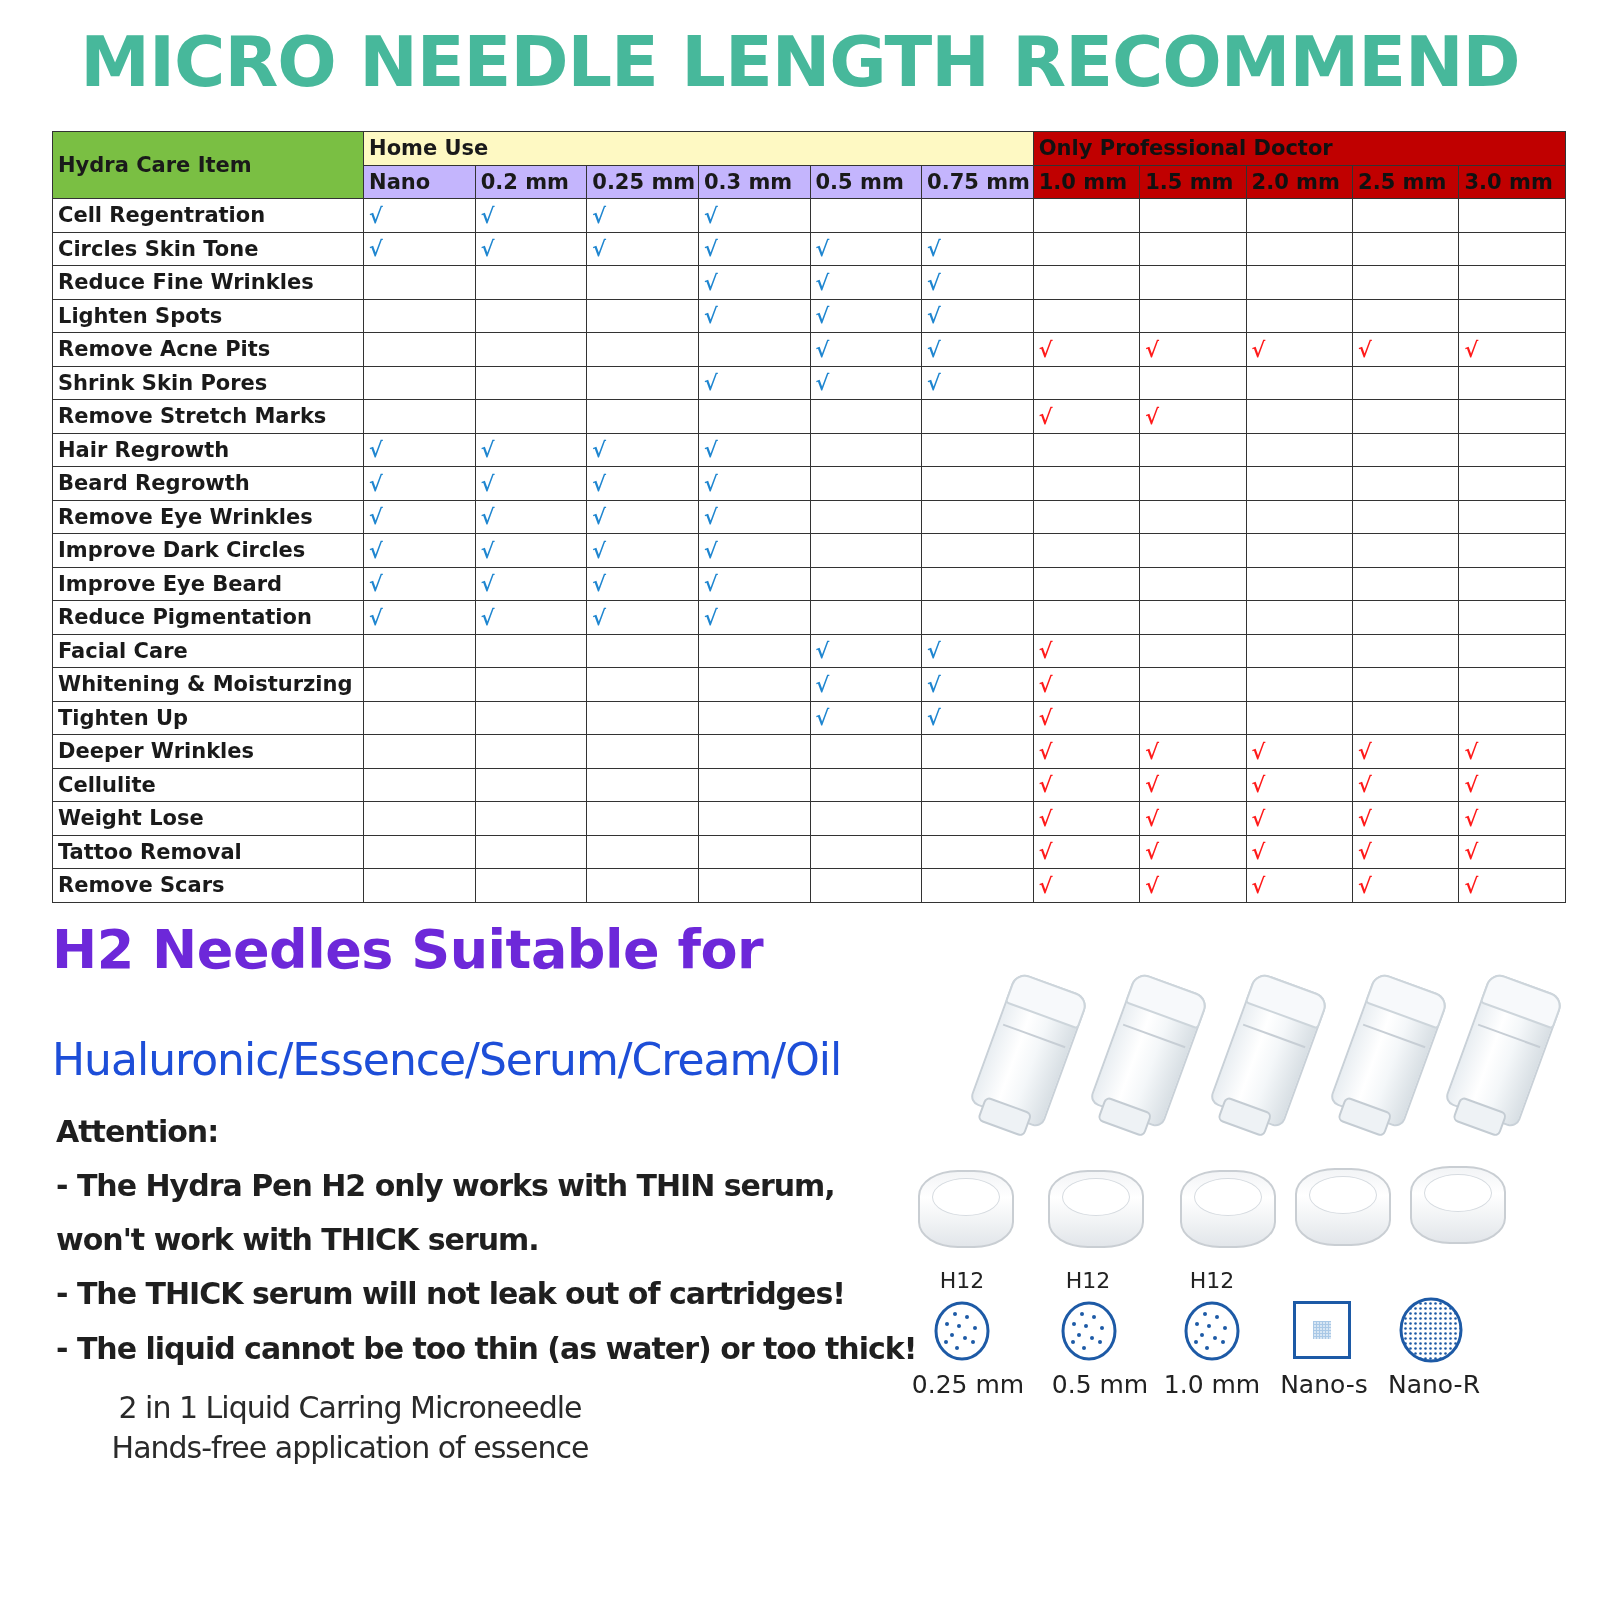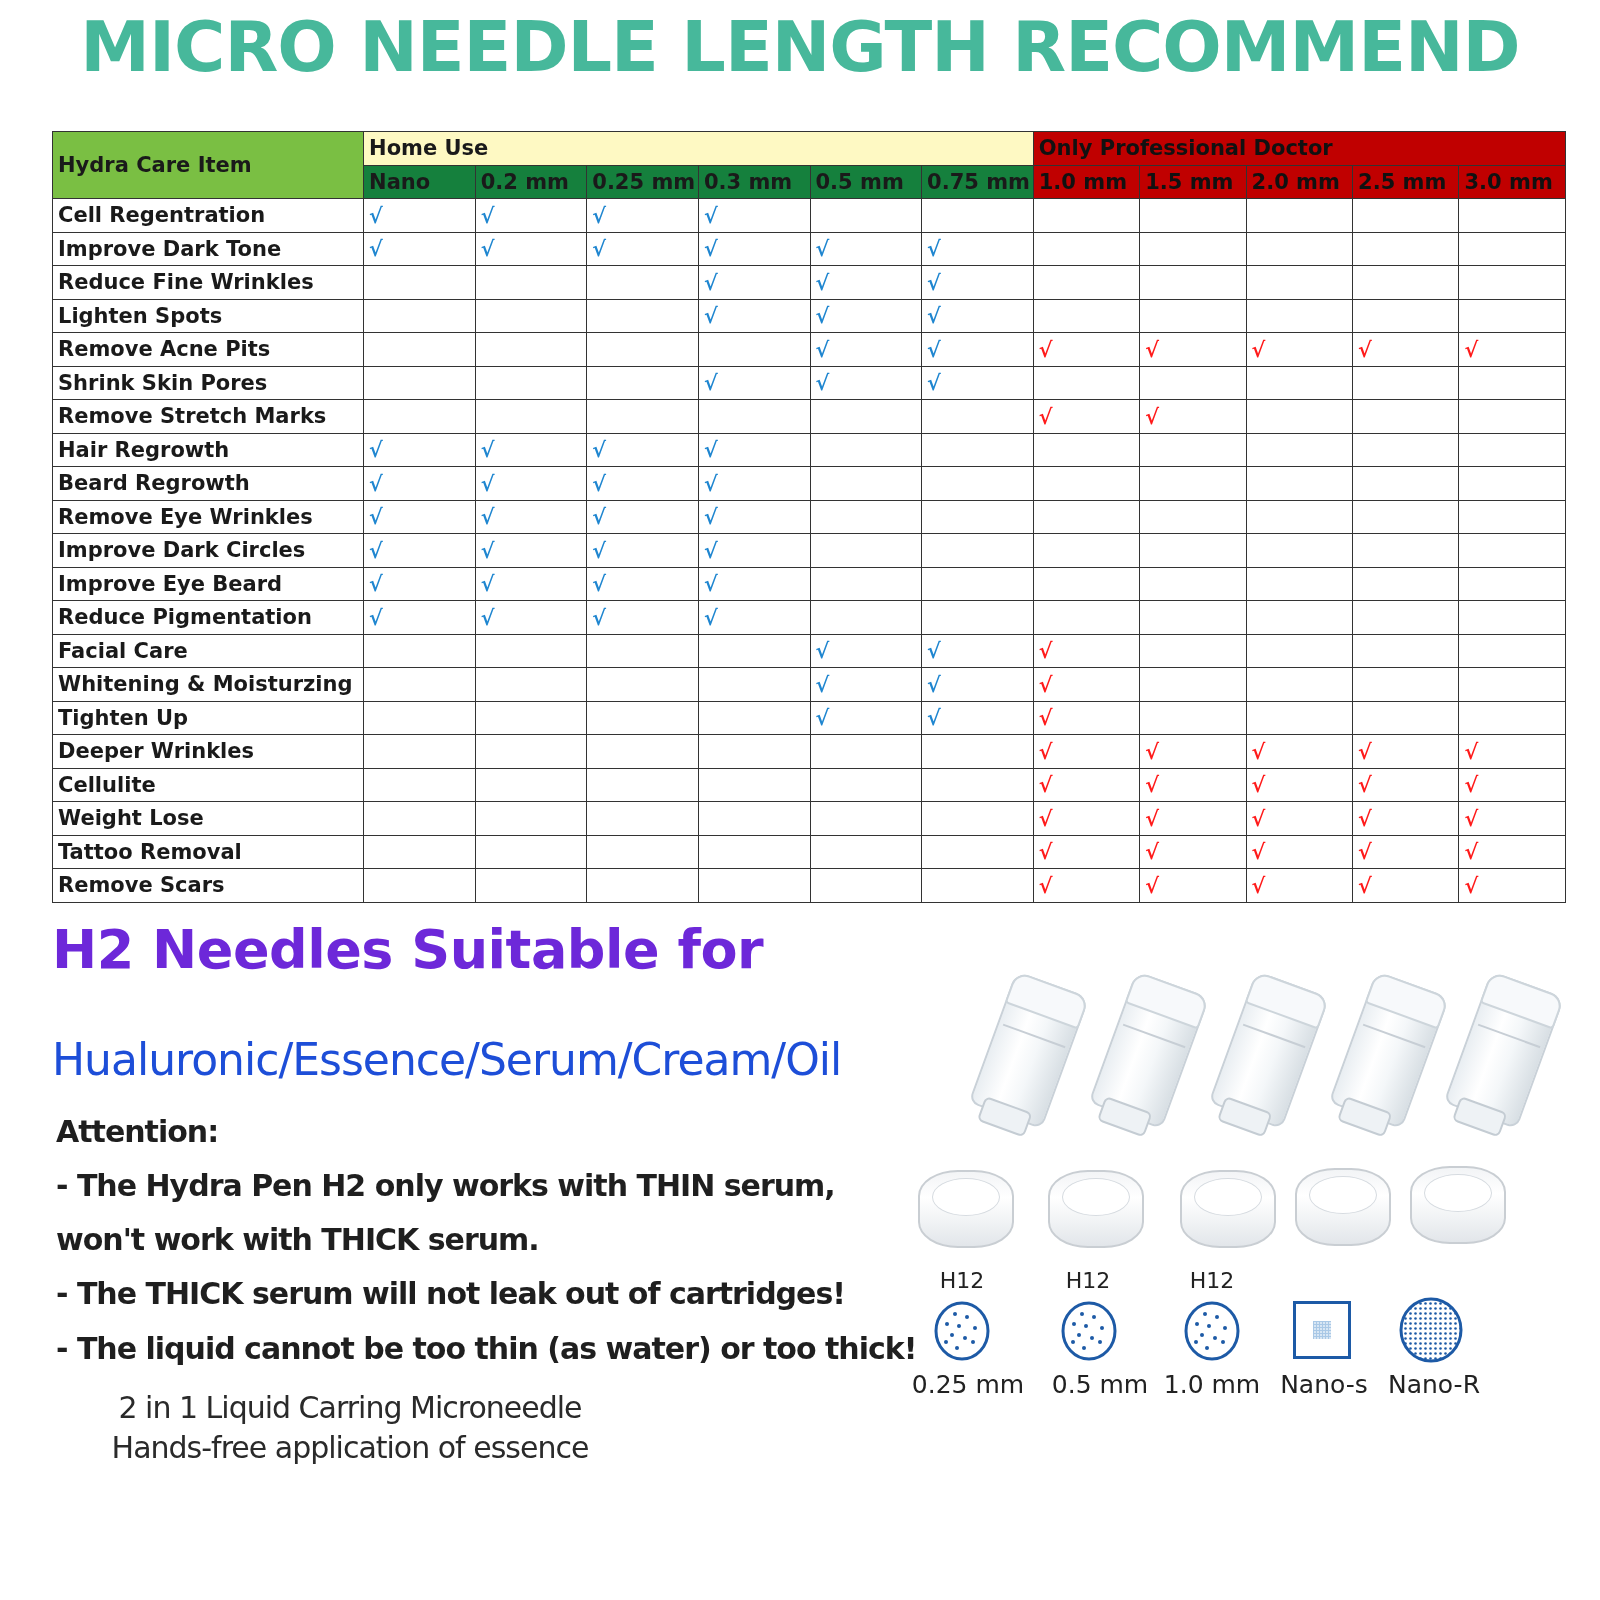--- a/index.html
+++ b/index.html
@@ -1,38 +1,38 @@
 <!DOCTYPE html>
 <html><head>
   <meta charset="utf-8">
   <style>
     * { box-sizing: border-box; margin: 0; padding: 0; }
     html, body { width: 1600px; height: 1600px; background: #ffffff; overflow: hidden; }
     body { position: relative; font-family: "DejaVu Sans", sans-serif; color: #1a1a1a; }
 
     .page-title {
-      position: absolute; top: 6px; left: 0; width: 1600px; text-align: center;
+      position: absolute; top: 21px; left: 0; width: 1600px; text-align: center;
       font-family: "DejaVu Sans", sans-serif; font-weight: bold;
       font-size: 70px; letter-spacing: -1px; color: #47b89b;
     }
 
     table.needle-table {
       position: absolute; top: 131px; left: 52px; width: 1514px;
       border-collapse: collapse; table-layout: fixed;
       font-family: "DejaVu Sans", sans-serif;
     }
     table.needle-table td, table.needle-table th {
       border: 1.5px solid #333333; height: 33.5px; padding: 0 5px;
       font-size: 21px; font-weight: bold; text-align: left; vertical-align: middle;
       white-space: nowrap; overflow: hidden;
     }
     th.item-head { background: #7abf43; color: #1a1a1a; font-size: 21px; }
     th.home-group { background: #fef9c3; text-align: center; height: 30px; }
     th.pro-group { background: #c00000; color: #111111; text-align: center; height: 30px; }
-    th.home-col { background: #15803d; height: 30px; font-size: 21px; }
+    th.home-col { background: #c4b5fd; height: 30px; font-size: 21px; }
     th.pro-col { background: #c00000; color: #111111; height: 30px; font-size: 21px; }
     td.item-cell { font-size: 21px; }
     td.check-cell { font-weight: normal; font-family: "DejaVu Serif", serif; font-size: 22px; padding-left: 8px; }
     td.check-cell.home { color: #1f86d0; }
     td.check-cell.pro { color: #ff1a1a; }
 
     .section-title {
       position: absolute; top: 918px; left: 52px;
       font-weight: bold; font-size: 54px; color: #6d28d9; letter-spacing: -0.5px;
     }
@@ -137,21 +137,21 @@
         <td class="check-cell home">√</td>
         <td class="check-cell home"></td>
         <td class="check-cell home"></td>
         <td class="check-cell pro"></td>
         <td class="check-cell pro"></td>
         <td class="check-cell pro"></td>
         <td class="check-cell pro"></td>
         <td class="check-cell pro"></td>
       </tr>
       <tr>
-        <td class="item-cell">Improve Dark Tone</td>
+        <td class="item-cell">Circles Skin Tone</td>
         <td class="check-cell home">√</td>
         <td class="check-cell home">√</td>
         <td class="check-cell home">√</td>
         <td class="check-cell home">√</td>
         <td class="check-cell home">√</td>
         <td class="check-cell home">√</td>
         <td class="check-cell pro"></td>
         <td class="check-cell pro"></td>
         <td class="check-cell pro"></td>
         <td class="check-cell pro"></td>

